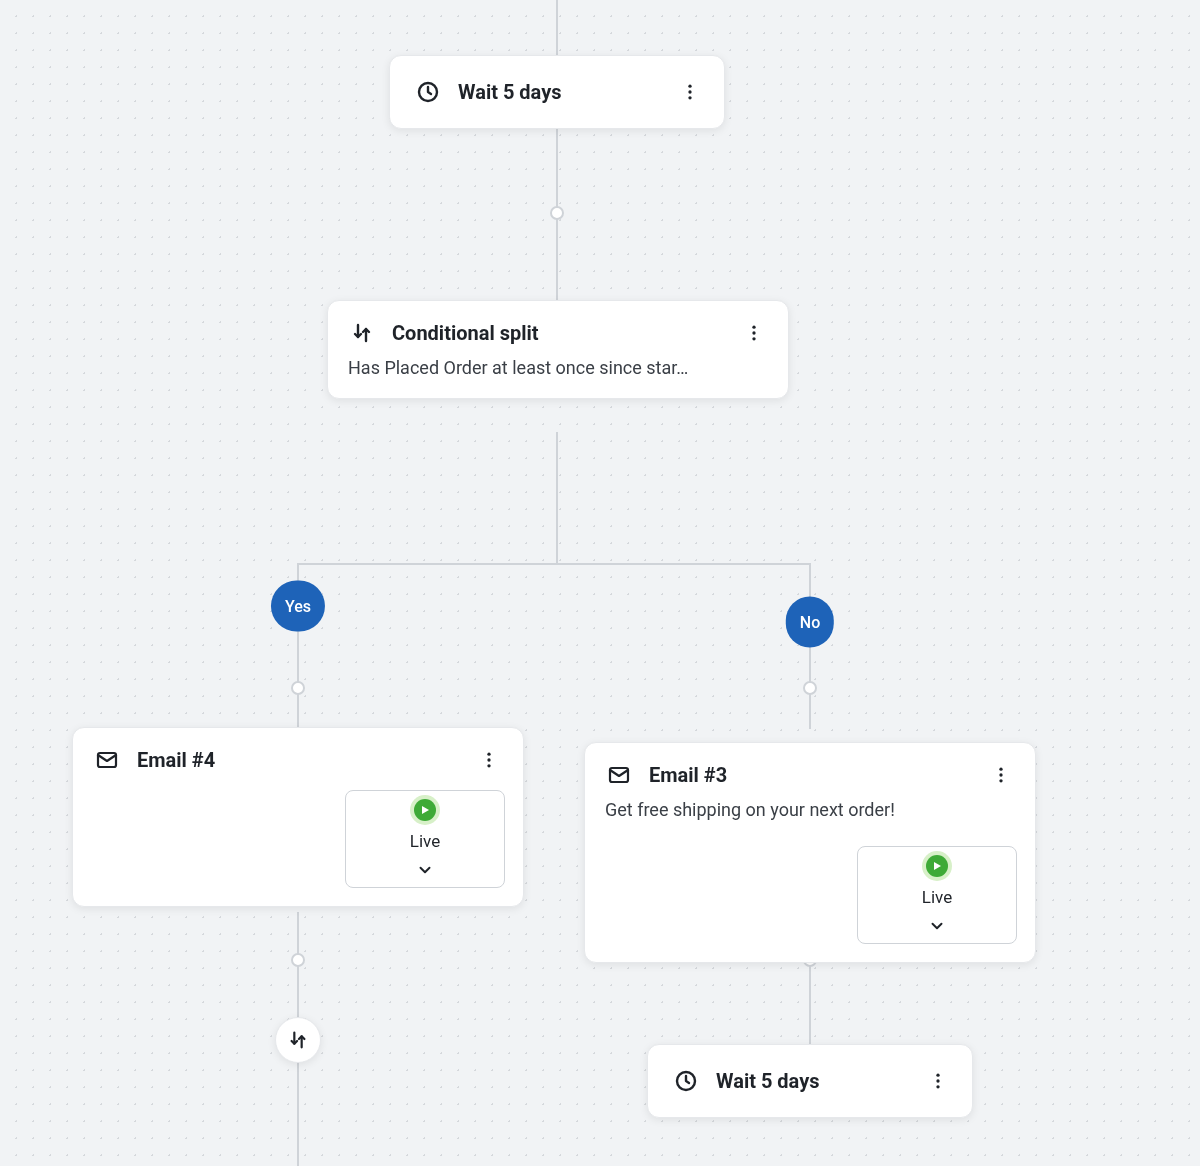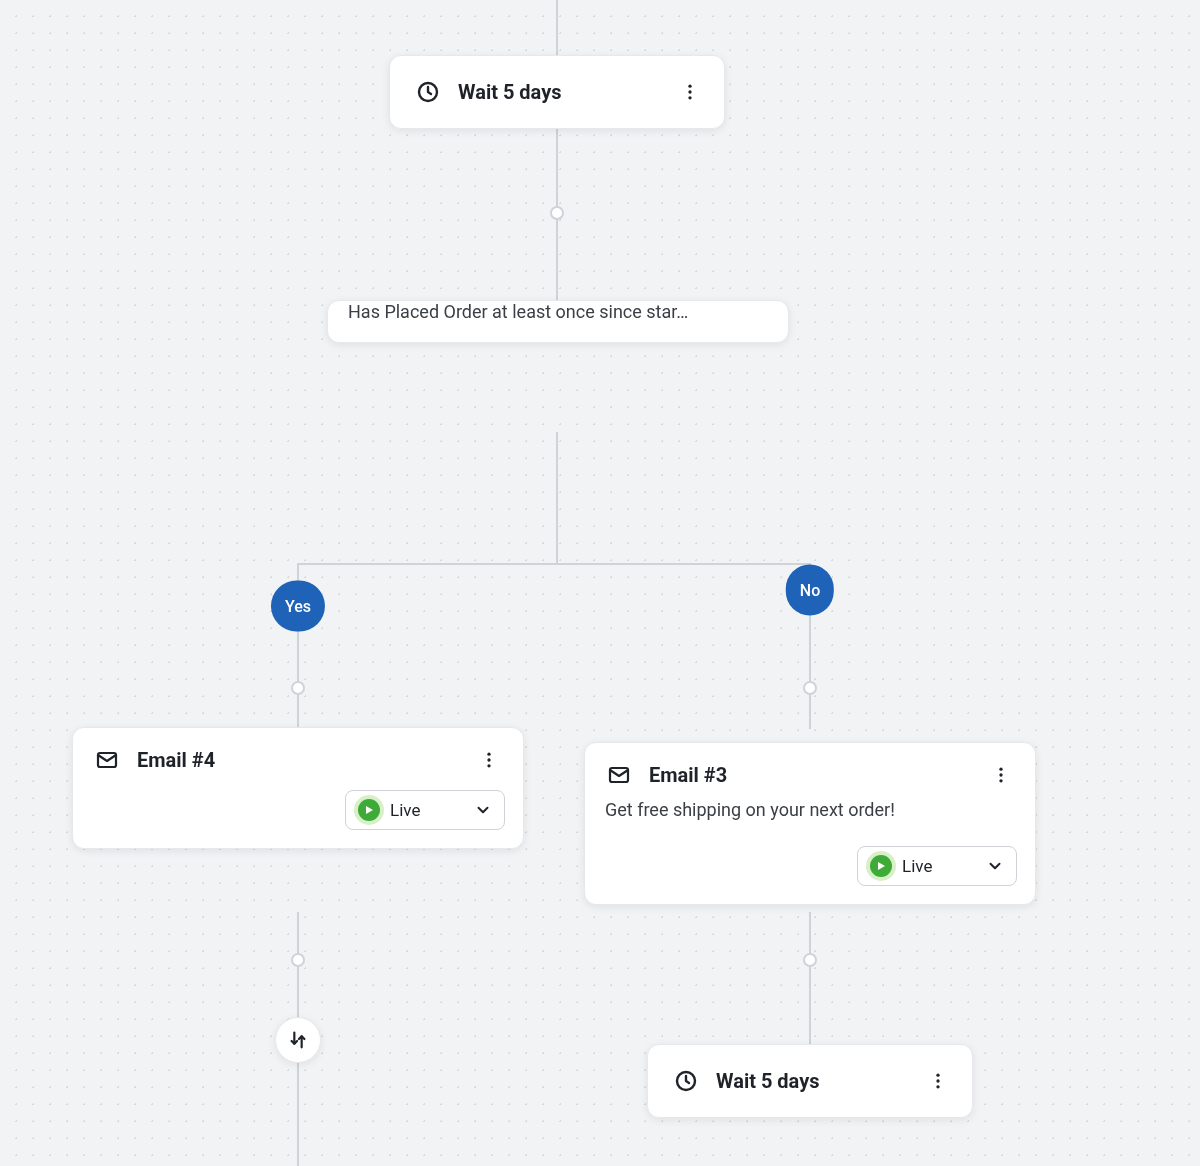--- a/index.html
+++ b/index.html
@@ -118,20 +118,21 @@
   .status {
     display:flex;
     align-items:center;
     gap:10px;
     border:1px solid var(--status-border);
     border-radius: 8px;
     padding: 8px 12px;
     min-width: 160px;
     cursor:pointer;
     background:#fff;
+    flex-direction:column;
   }
   .status .live-dot {
     width:22px; height:22px;
     border-radius:50%;
     background: var(--live-green);
     box-shadow: 0 0 0 4px var(--live-ring);
     display:flex; align-items:center; justify-content:center;
   }
   .status .live-dot svg { width:10px; height:10px; fill:#fff; }
   .status .status-label {
@@ -164,21 +165,21 @@
 
 <div class="hline" style="top:563px; left:298px; width:512px;"></div>
 
 <div class="vline" style="top:563px; height:166px; left:298px;"></div>
 
 <div class="vline" style="top:563px; height:166px; left:810px;"></div>
 
 <div class="pill" style="left:298px; top:606px;">
   <span>Yes</span>
 </div>
-<div class="pill" style="left:810px; top:590px;">
+<div class="pill" style="left:810px; top:622px;">
   <span>No</span>
 </div>
 
 <div class="dot-handle" style="left:298px; top:688px;"></div>
 <div class="dot-handle" style="left:810px; top:688px;"></div>
 
 <div class="vline" style="top:912px; height:254px; left:298px;"></div>
 <div class="vline" style="top:912px; height:134px; left:810px;"></div>
 
 <div class="dot-handle" style="left:298px; top:960px;"></div>
@@ -208,20 +209,38 @@
       <svg viewBox="0 0 24 24" fill="#1f2329">
           <circle cx="12" cy="5" r="2"></circle>
           <circle cx="12" cy="12" r="2"></circle>
           <circle cx="12" cy="19" r="2"></circle>
         </svg>
     </span>
   </div>
 </div>
 
 <div class="card" style="left:327px; top:300px; width:462px;">
+  <div class="card-header">
+    <span class="ico">
+      <svg viewBox="0 0 24 24" fill="none" stroke="#1f2329" stroke-width="2.4" stroke-linecap="round" stroke-linejoin="round">
+        <path d="M8 4v12"></path>
+          <path d="M5 13l3 3 3-3"></path>
+        <path d="M16 20V8"></path>
+          <path d="M13 11l3-3 3 3"></path>
+      </svg>
+    </span>
+    <span class="card-title">Conditional split</span>
+    <span class="kebab">
+      <svg viewBox="0 0 24 24" fill="#1f2329">
+          <circle cx="12" cy="5" r="2"></circle>
+          <circle cx="12" cy="12" r="2"></circle>
+          <circle cx="12" cy="19" r="2"></circle>
+        </svg>
+    </span>
+  </div>
   <div class="card-sub">Has Placed Order at least once since star…</div>
 </div>
 
 <div class="card" style="left:72px; top:727px; width:452px;">
   <div class="card-header">
     <span class="ico">
       <svg viewBox="0 0 24 24" fill="none" stroke="#1f2329" stroke-width="2.2" stroke-linecap="round" stroke-linejoin="round">
         <rect x="3" y="5" width="18" height="14" rx="2"></rect>
         <path d="M3 7l9 6 9-6"></path>
       </svg>

